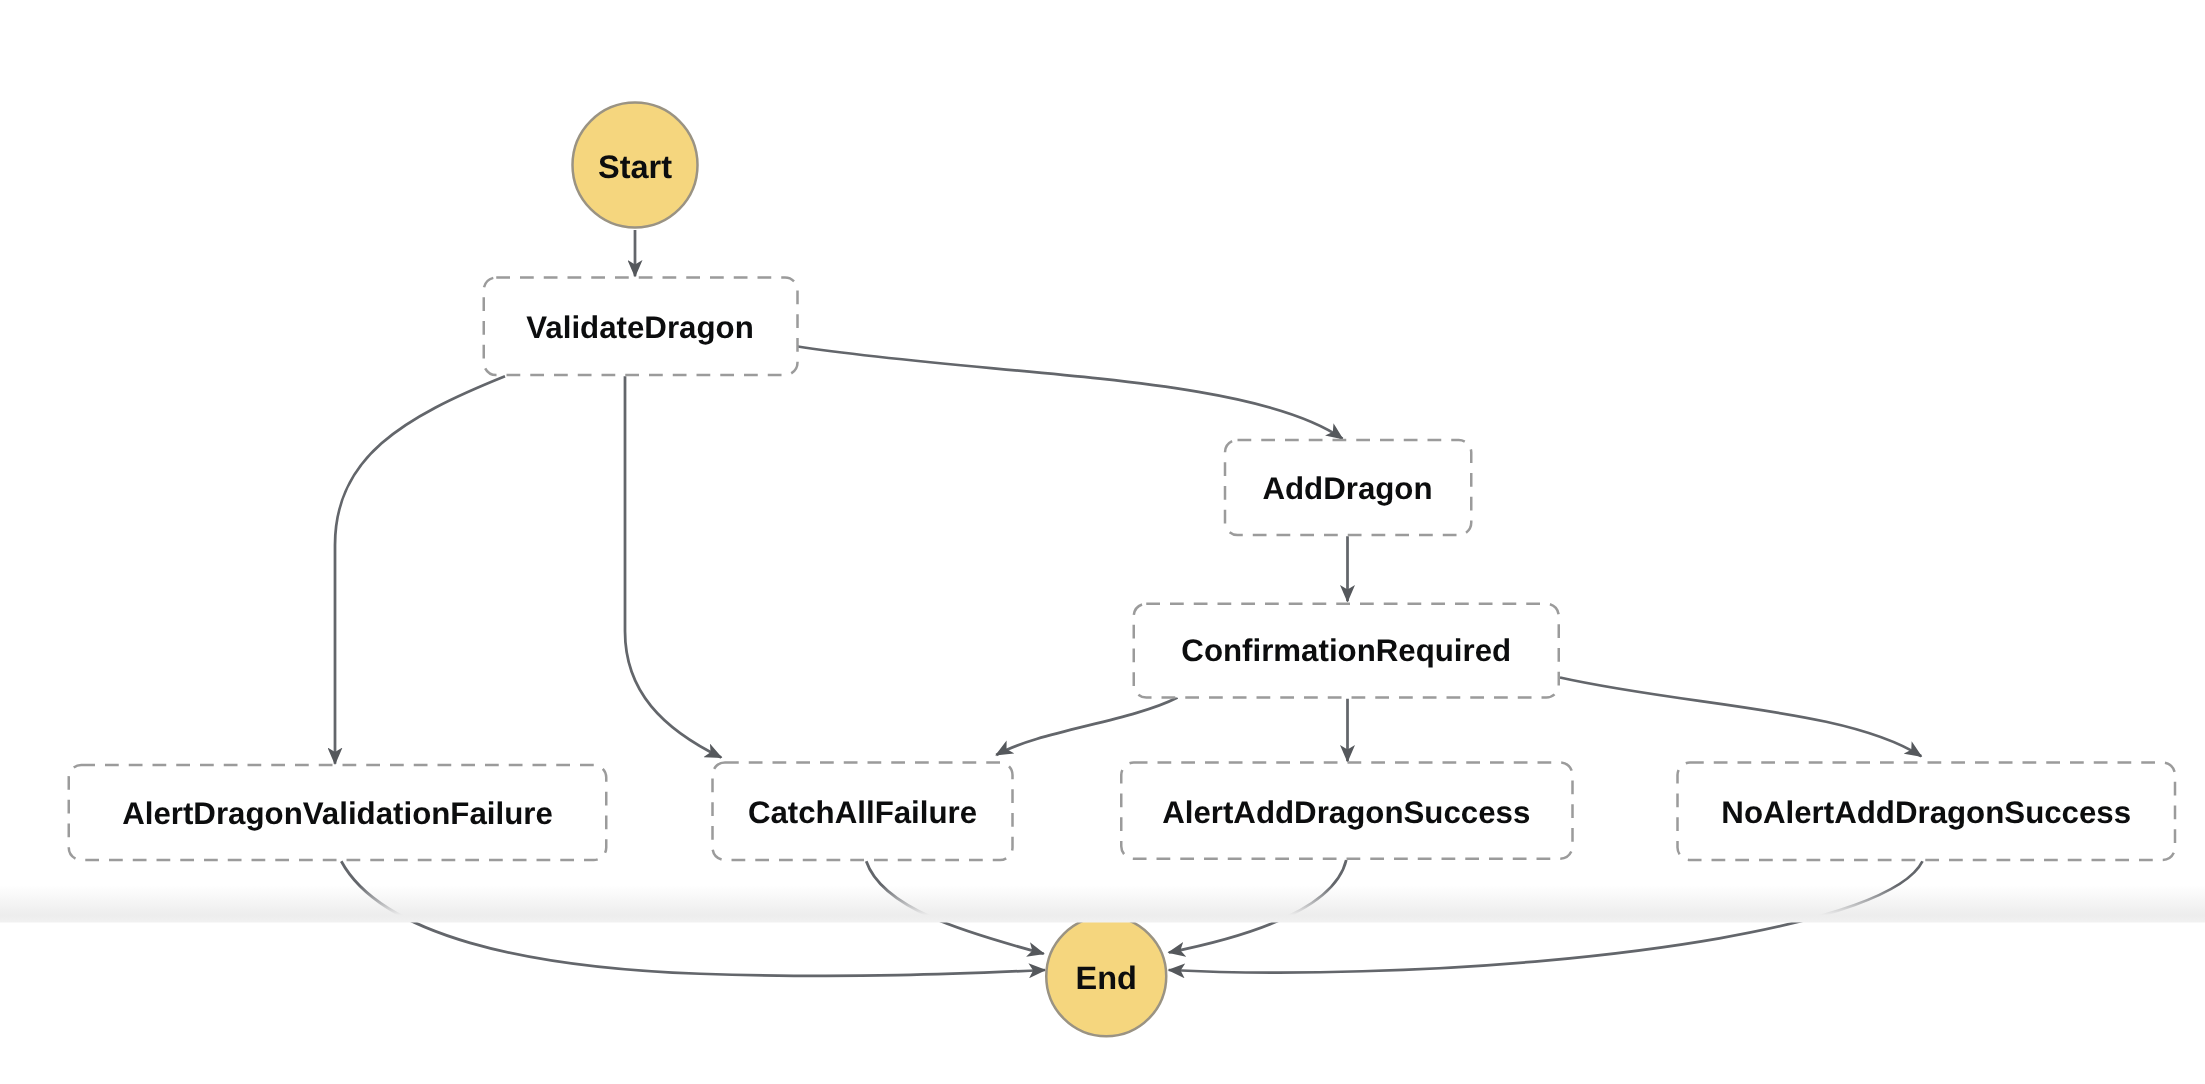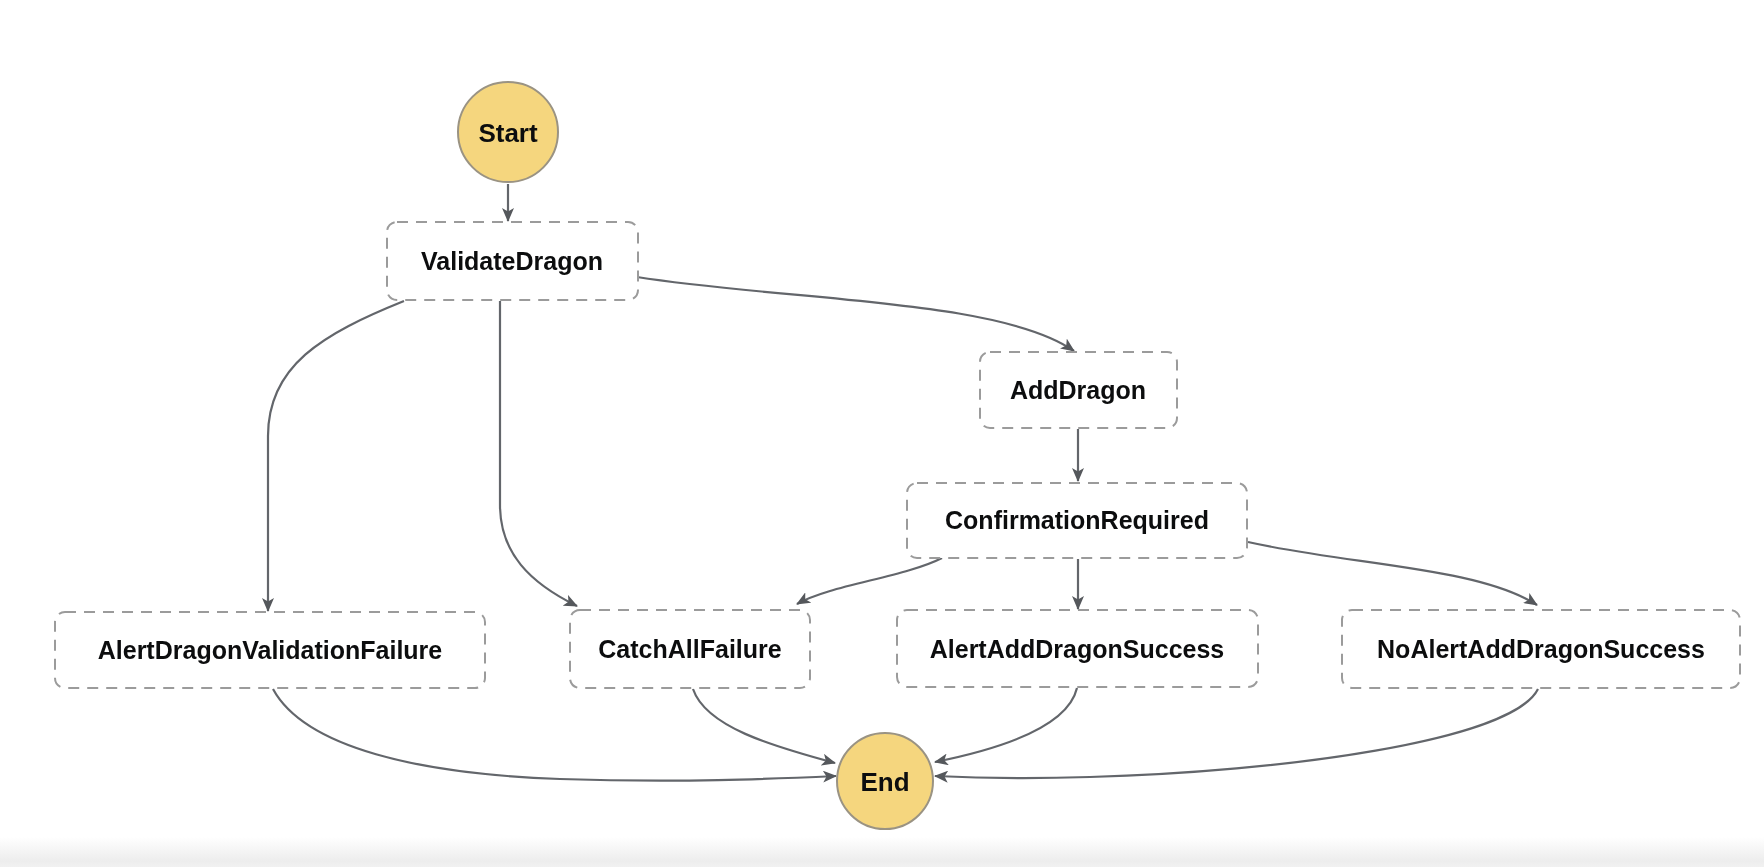--- a/index.html
+++ b/index.html
@@ -7,21 +7,21 @@
     padding: 0;
     background: #ffffff;
     width: 1764px;
     height: 867px;
     overflow: hidden;
     font-family: "Liberation Sans", sans-serif;
   }
   .canvas {
     position: relative;
     width: 1764px;
-    height: 867px;
+    height: 738px;
     background: #ffffff;
   }
   svg.graph {
     position: absolute;
     left: 0;
     top: 0;
     display: block;
   }
   .edge {
     fill: none;

